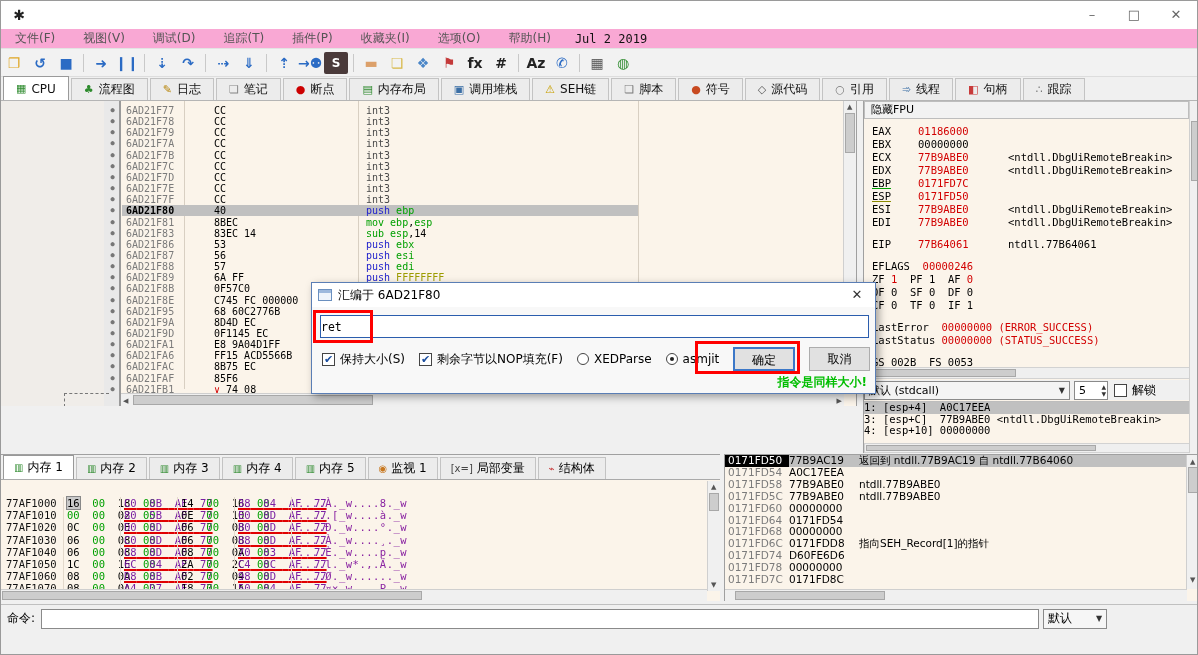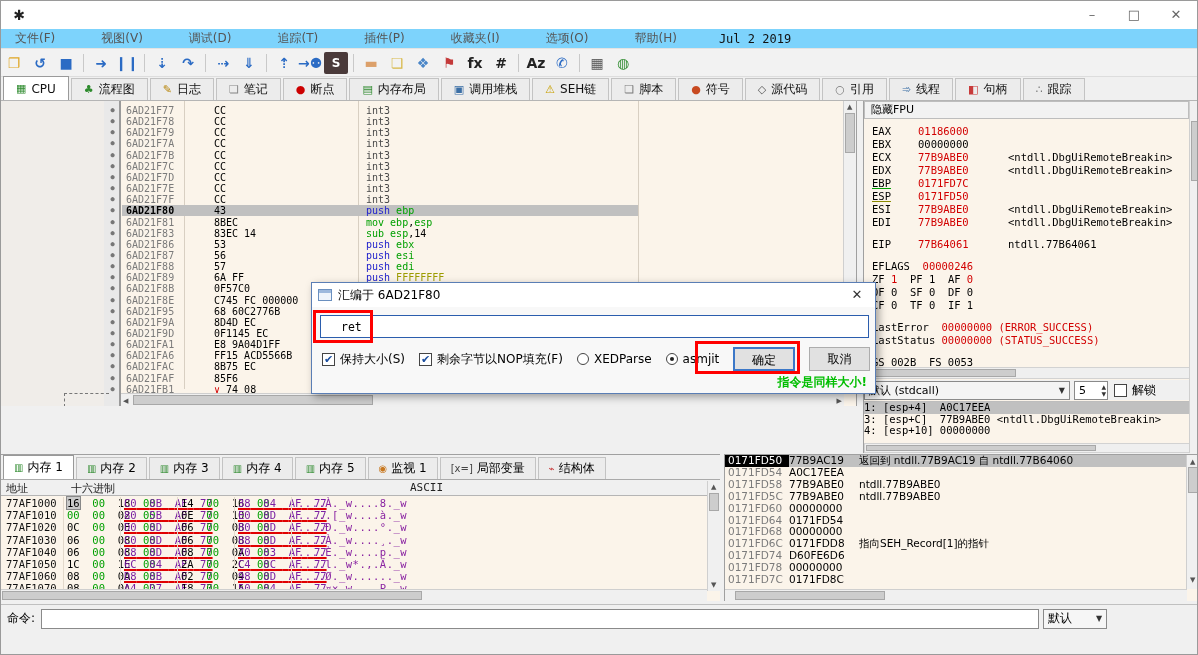--- a/index.html
+++ b/index.html
@@ -13,21 +13,21 @@
   .mono { font-family:"DejaVu Sans Mono","Liberation Mono",monospace; }
 
   
   #titlebar { position:absolute; left:0; top:0; width:100%; height:28px; background:#ffffff; display:flex; align-items:center; }
   #bug { width:16px; height:16px; margin:0 8px 0 10px; color:#222; font-size:14px; line-height:16px; text-align:center; }
   #title-text { font-size:12px; color:#7a7a7a; }
   #win-controls { margin-left:auto; display:flex; }
   .winbtn { width:42px; height:28px; text-align:center; line-height:28px; font-size:13px; color:#666; }
 
   
-  #menubar { position:absolute; left:0; top:28px; width:100%; height:20px; background:#7dd3fc; display:flex; align-items:center; border-bottom:1px solid #e3e3e3;gap:18px;}
+  #menubar { position:absolute; left:0; top:28px; width:100%; height:20px; background:#f9a8d4; display:flex; align-items:center; border-bottom:1px solid #e3e3e3;}
   .menu-item { font-size:12px; color:#555; padding:0 14px; }
   #menu-date { font-size:12px; color:#111; font-family:"DejaVu Sans Mono",monospace; padding:0 10px;}
 
   
   #toolbar { position:absolute; left:0; top:48px; width:100%; height:28px; background:#f2f2f2; display:flex; align-items:center; border-bottom:1px solid #ddd; }
   .tool { width:24px; height:22px; margin:0 1px; text-align:center; line-height:22px; font-size:14px; font-weight:bold; }
   .tsep { width:1px; height:18px; background:#c9c9c9; margin:0 4px; }
 
   
   #tabbar { position:absolute; left:0; top:76px; width:100%; height:24px; background:#f0f0f0; display:flex; align-items:flex-end; border-bottom:1px solid #b5b5b5;}
@@ -126,21 +126,21 @@
   #status-paused { background:#ffff00; color:#e00000; font-weight:bold; padding:2px 14px; border:1px solid #b9b9b9; margin-left:2px; height:20px; line-height:16px;}
   #status-msg { margin-left:10px; border-left:1px solid #cfcfcf; padding-left:10px; color:#111; height:20px; line-height:20px;}
   #status-right { margin-left:auto; border-left:1px solid #cfcfcf; padding:0 10px; color:#111; height:20px; line-height:20px; }
 
   
   #dialog { position:absolute; left:310px; top:281px; width:565px; height:112px; background:#f8f8f8; border:1px solid #5a7eb5; box-shadow:3px 3px 8px rgba(0,0,0,0.35); z-index:10;}
   #dlg-title { height:24px; background:#ffffff; display:flex; align-items:center; padding-left:6px; font-size:12px; color:#000;}
   #dlg-icon { width:14px; height:12px; border:1px solid #6a8fbf; margin-right:6px; position:relative; background:#eef4fb;}
   #dlg-icon:before{ content:""; position:absolute; left:0; top:0; width:100%; height:3px; background:#9db9dd;}
   #dlg-close { margin-left:auto; width:36px; text-align:center; font-size:13px; color:#333; line-height:24px;}
-  #dlg-input { position:absolute; left:8px; top:32px; width:549px; height:23px; border:1px solid #2b5dad; background:#fff; font-size:11.5px; padding:0 20px; font-family:"DejaVu Sans Mono",monospace; color:#000;}
+  #dlg-input { position:absolute; left:8px; top:32px; width:549px; height:23px; border:1px solid #2b5dad; background:#fff; font-size:11.5px; padding:0 0; font-family:"DejaVu Sans Mono",monospace; color:#000;}
   .annot { position:absolute; border:3px solid #ff0000; z-index:12; }
   #annot-input { left:1px; top:27px; width:60px; height:33px; }
   #annot-ok { left:383px; top:58px; width:105px; height:33px; }
   #dlg-row { position:absolute; left:10px; top:64px; width:548px; display:flex; align-items:center; font-size:12px;}
   .cb { display:inline-block; width:13px; height:13px; background:#fff; border:1px solid #444; margin-right:5px; text-align:center; line-height:12px; font-size:11px; color:#1c4fa0; font-weight:bold;}
   .rd { display:inline-block; width:12px; height:12px; background:#fff; border:1px solid #444; border-radius:50%; margin-right:5px; position:relative;}
   .rd.on:before { content:""; position:absolute; left:3px; top:3px; width:4px; height:4px; border-radius:50%; background:#222;}
   .dlg-opt { display:flex; align-items:center; margin-right:14px; white-space:nowrap;}
   .dlg-btn { width:84px; height:24px; background:#e1e1e1; border:1px solid #adadad; font-size:12px; text-align:center; line-height:22px;}
   #btn-ok { border:2px solid #3c78c8; margin-right:14px; }
@@ -325,21 +325,21 @@
         <div class="drow mono" style="top: 93.2px;">
           <span class="dot">●</span>
           <span class="addr">6AD21F7F</span>
           <span class="bytes"><span class="k">CC</span></span>
           <span class="instr"><span class="d">int3</span></span>
         </div>
         <div class="drow mono sel" style="top: 104.35px;">
           <div class="sel-bg"></div>
           <span class="dot">●</span>
           <span class="addr">6AD21F80</span>
-          <span class="bytes"><span class="k">43</span></span>
+          <span class="bytes"><span class="k">40</span></span>
           <span class="instr"><span class="b">push </span><span class="gr">ebp</span></span>
         </div>
         <div class="drow mono" style="top: 115.5px;">
           <span class="dot">●</span>
           <span class="addr">6AD21F81</span>
           <span class="bytes"><span class="k">8BEC</span></span>
           <span class="instr"><span class="gr">mov </span><span class="gr">ebp</span><span class="k">,</span><span class="gr">esp</span></span>
         </div>
         <div class="drow mono" style="top: 126.65px;">
           <span class="dot">●</span>
@@ -503,25 +503,20 @@
         </div>
         <div class="dtab">
           <span class="ticon" style="color: rgb(68, 68, 68);">[x=]</span>
           <span>局部变量</span>
         </div>
         <div class="dtab">
           <span class="ticon" style="color: rgb(200, 58, 58);">⌁</span>
           <span>结构体</span>
         </div>
       </div>
-    <div id="dump-header" class="mono">
-      <span style="left:5px">地址</span>
-      <span style="left:70px">十六进制</span>
-      <span style="left:409px">ASCII</span>
-    </div>
     <div id="dump-rows" class="mono">
         <div class="mrow"><span class="maddr">77AF1000</span><span class="mgroup"><span></span><span class="byte-cursor" style="color: rgb(0, 0, 0);">16</span> <span> </span><span style="color: rgb(0, 160, 0);">00</span> <span> </span><span style="color: rgb(0, 0, 0);">18</span> <span> </span><span style="color: rgb(0, 160, 0);">00</span></span><span class="mgroup ptr"><span></span><span style="color: rgb(122, 31, 162);">C0</span> <span> </span><span style="color: rgb(122, 31, 162);">8B</span> <span> </span><span style="color: rgb(122, 31, 162);">AF</span> <span> </span><span style="color: rgb(122, 31, 162);">77</span></span><span class="mgroup"><span></span><span style="color: rgb(0, 0, 0);">14</span> <span> </span><span style="color: rgb(0, 160, 0);">00</span> <span> </span><span style="color: rgb(0, 0, 0);">16</span> <span> </span><span style="color: rgb(0, 160, 0);">00</span></span><span class="mgroup ptr"><span></span><span style="color: rgb(122, 31, 162);">38</span> <span> </span><span style="color: rgb(122, 31, 162);">84</span> <span> </span><span style="color: rgb(122, 31, 162);">AF</span> <span> </span><span style="color: rgb(122, 31, 162);">77</span></span><span class="mascii">....À._w....8._w</span></div>
         <div class="mrow"><span class="maddr">77AF1010</span><span class="mgroup"><span></span><span style="color: rgb(0, 160, 0);">00</span> <span> </span><span style="color: rgb(0, 160, 0);">00</span> <span> </span><span style="color: rgb(0, 0, 0);">02</span> <span> </span><span style="color: rgb(0, 160, 0);">00</span></span><span class="mgroup ptr"><span></span><span style="color: rgb(122, 31, 162);">80</span> <span> </span><span style="color: rgb(122, 31, 162);">5B</span> <span> </span><span style="color: rgb(122, 31, 162);">AF</span> <span> </span><span style="color: rgb(122, 31, 162);">77</span></span><span class="mgroup"><span></span><span style="color: rgb(0, 0, 0);">0E</span> <span> </span><span style="color: rgb(0, 160, 0);">00</span> <span> </span><span style="color: rgb(0, 0, 0);">10</span> <span> </span><span style="color: rgb(0, 160, 0);">00</span></span><span class="mgroup ptr"><span></span><span style="color: rgb(122, 31, 162);">E0</span> <span> </span><span style="color: rgb(122, 31, 162);">8D</span> <span> </span><span style="color: rgb(122, 31, 162);">AF</span> <span> </span><span style="color: rgb(122, 31, 162);">77</span></span><span class="mascii">.....[_w....à._w</span></div>
         <div class="mrow"><span class="maddr">77AF1020</span><span class="mgroup"><span></span><span style="color: rgb(0, 0, 0);">0C</span> <span> </span><span style="color: rgb(0, 160, 0);">00</span> <span> </span><span style="color: rgb(0, 0, 0);">0E</span> <span> </span><span style="color: rgb(0, 160, 0);">00</span></span><span class="mgroup ptr"><span></span><span style="color: rgb(122, 31, 162);">D0</span> <span> </span><span style="color: rgb(122, 31, 162);">8D</span> <span> </span><span style="color: rgb(122, 31, 162);">AF</span> <span> </span><span style="color: rgb(122, 31, 162);">77</span></span><span class="mgroup"><span></span><span style="color: rgb(0, 0, 0);">06</span> <span> </span><span style="color: rgb(0, 160, 0);">00</span> <span> </span><span style="color: rgb(0, 0, 0);">08</span> <span> </span><span style="color: rgb(0, 160, 0);">00</span></span><span class="mgroup ptr"><span></span><span style="color: rgb(122, 31, 162);">B0</span> <span> </span><span style="color: rgb(122, 31, 162);">8D</span> <span> </span><span style="color: rgb(122, 31, 162);">AF</span> <span> </span><span style="color: rgb(122, 31, 162);">77</span></span><span class="mascii">....Ð._w....°._w</span></div>
         <div class="mrow"><span class="maddr">77AF1030</span><span class="mgroup"><span></span><span style="color: rgb(0, 0, 0);">06</span> <span> </span><span style="color: rgb(0, 160, 0);">00</span> <span> </span><span style="color: rgb(0, 0, 0);">08</span> <span> </span><span style="color: rgb(0, 160, 0);">00</span></span><span class="mgroup ptr"><span></span><span style="color: rgb(122, 31, 162);">C0</span> <span> </span><span style="color: rgb(122, 31, 162);">8D</span> <span> </span><span style="color: rgb(122, 31, 162);">AF</span> <span> </span><span style="color: rgb(122, 31, 162);">77</span></span><span class="mgroup"><span></span><span style="color: rgb(0, 0, 0);">06</span> <span> </span><span style="color: rgb(0, 160, 0);">00</span> <span> </span><span style="color: rgb(0, 0, 0);">08</span> <span> </span><span style="color: rgb(0, 160, 0);">00</span></span><span class="mgroup ptr"><span></span><span style="color: rgb(122, 31, 162);">B8</span> <span> </span><span style="color: rgb(122, 31, 162);">8D</span> <span> </span><span style="color: rgb(122, 31, 162);">AF</span> <span> </span><span style="color: rgb(122, 31, 162);">77</span></span><span class="mascii">....À._w....¸._w</span></div>
         <div class="mrow"><span class="maddr">77AF1040</span><span class="mgroup"><span></span><span style="color: rgb(0, 0, 0);">06</span> <span> </span><span style="color: rgb(0, 160, 0);">00</span> <span> </span><span style="color: rgb(0, 0, 0);">08</span> <span> </span><span style="color: rgb(0, 160, 0);">00</span></span><span class="mgroup ptr"><span></span><span style="color: rgb(122, 31, 162);">C8</span> <span> </span><span style="color: rgb(122, 31, 162);">8D</span> <span> </span><span style="color: rgb(122, 31, 162);">AF</span> <span> </span><span style="color: rgb(122, 31, 162);">77</span></span><span class="mgroup"><span></span><span style="color: rgb(0, 0, 0);">08</span> <span> </span><span style="color: rgb(0, 160, 0);">00</span> <span> </span><span style="color: rgb(0, 0, 0);">0A</span> <span> </span><span style="color: rgb(0, 160, 0);">00</span></span><span class="mgroup ptr"><span></span><span style="color: rgb(122, 31, 162);">70</span> <span> </span><span style="color: rgb(122, 31, 162);">83</span> <span> </span><span style="color: rgb(122, 31, 162);">AF</span> <span> </span><span style="color: rgb(122, 31, 162);">77</span></span><span class="mascii">....È._w....p._w</span></div>
         <div class="mrow"><span class="maddr">77AF1050</span><span class="mgroup"><span></span><span style="color: rgb(0, 0, 0);">1C</span> <span> </span><span style="color: rgb(0, 160, 0);">00</span> <span> </span><span style="color: rgb(0, 0, 0);">1E</span> <span> </span><span style="color: rgb(0, 160, 0);">00</span></span><span class="mgroup ptr"><span></span><span style="color: rgb(122, 31, 162);">6C</span> <span> </span><span style="color: rgb(122, 31, 162);">84</span> <span> </span><span style="color: rgb(122, 31, 162);">AF</span> <span> </span><span style="color: rgb(122, 31, 162);">77</span></span><span class="mgroup"><span></span><span style="color: rgb(0, 0, 0);">2A</span> <span> </span><span style="color: rgb(0, 160, 0);">00</span> <span> </span><span style="color: rgb(0, 0, 0);">2C</span> <span> </span><span style="color: rgb(0, 160, 0);">00</span></span><span class="mgroup ptr"><span></span><span style="color: rgb(122, 31, 162);">C4</span> <span> </span><span style="color: rgb(122, 31, 162);">8C</span> <span> </span><span style="color: rgb(122, 31, 162);">AF</span> <span> </span><span style="color: rgb(122, 31, 162);">77</span></span><span class="mascii">....l._w*.,.Ä._w</span></div>
         <div class="mrow"><span class="maddr">77AF1060</span><span class="mgroup"><span></span><span style="color: rgb(0, 0, 0);">08</span> <span> </span><span style="color: rgb(0, 160, 0);">00</span> <span> </span><span style="color: rgb(0, 0, 0);">0A</span> <span> </span><span style="color: rgb(0, 160, 0);">00</span></span><span class="mgroup ptr"><span></span><span style="color: rgb(122, 31, 162);">D8</span> <span> </span><span style="color: rgb(122, 31, 162);">8B</span> <span> </span><span style="color: rgb(122, 31, 162);">AF</span> <span> </span><span style="color: rgb(122, 31, 162);">77</span></span><span class="mgroup"><span></span><span style="color: rgb(0, 0, 0);">02</span> <span> </span><span style="color: rgb(0, 160, 0);">00</span> <span> </span><span style="color: rgb(0, 0, 0);">04</span> <span> </span><span style="color: rgb(0, 160, 0);">00</span></span><span class="mgroup ptr"><span></span><span style="color: rgb(122, 31, 162);">98</span> <span> </span><span style="color: rgb(122, 31, 162);">8D</span> <span> </span><span style="color: rgb(122, 31, 162);">AF</span> <span> </span><span style="color: rgb(122, 31, 162);">77</span></span><span class="mascii">....Ø._w......_w</span></div>
         <div class="mrow"><span class="maddr">77AF1070</span><span class="mgroup"><span></span><span style="color: rgb(0, 0, 0);">08</span> <span> </span><span style="color: rgb(0, 160, 0);">00</span> <span> </span><span style="color: rgb(0, 0, 0);">0A</span> <span> </span><span style="color: rgb(0, 160, 0);">00</span></span><span class="mgroup ptr"><span></span><span style="color: rgb(122, 31, 162);">A4</span> <span> </span><span style="color: rgb(122, 31, 162);">D7</span> <span> </span><span style="color: rgb(122, 31, 162);">AF</span> <span> </span><span style="color: rgb(122, 31, 162);">77</span></span><span class="mgroup"><span></span><span style="color: rgb(0, 0, 0);">18</span> <span> </span><span style="color: rgb(0, 160, 0);">00</span> <span> </span><span style="color: rgb(0, 0, 0);">1A</span> <span> </span><span style="color: rgb(0, 160, 0);">00</span></span><span class="mgroup ptr"><span></span><span style="color: rgb(122, 31, 162);">50</span> <span> </span><span style="color: rgb(122, 31, 162);">84</span> <span> </span><span style="color: rgb(122, 31, 162);">AF</span> <span> </span><span style="color: rgb(122, 31, 162);">77</span></span><span class="mascii">....¤×_w....P._w</span></div>
         <div class="mrow"><span class="maddr">77AF1080</span><span class="mgroup"><span></span><span style="color: rgb(0, 0, 0);">1C</span> <span> </span><span style="color: rgb(0, 160, 0);">00</span> <span> </span><span style="color: rgb(0, 0, 0);">1E</span> <span> </span><span style="color: rgb(0, 160, 0);">00</span></span><span class="mgroup ptr"><span></span><span style="color: rgb(122, 31, 162);">70</span> <span> </span><span style="color: rgb(122, 31, 162);">D9</span> <span> </span><span style="color: rgb(122, 31, 162);">AF</span> <span> </span><span style="color: rgb(122, 31, 162);">77</span></span><span class="mgroup"><span></span><span style="color: rgb(0, 0, 0);">28</span> <span> </span><span style="color: rgb(0, 160, 0);">00</span> <span> </span><span style="color: rgb(0, 0, 0);">2A</span> <span> </span><span style="color: rgb(0, 160, 0);">00</span></span><span class="mgroup ptr"><span></span><span style="color: rgb(122, 31, 162);">44</span> <span> </span><span style="color: rgb(122, 31, 162);">D9</span> <span> </span><span style="color: rgb(122, 31, 162);">AF</span> <span> </span><span style="color: rgb(122, 31, 162);">77</span></span><span class="mascii">....pÙ_w(.*.DÙ_w</span></div>

